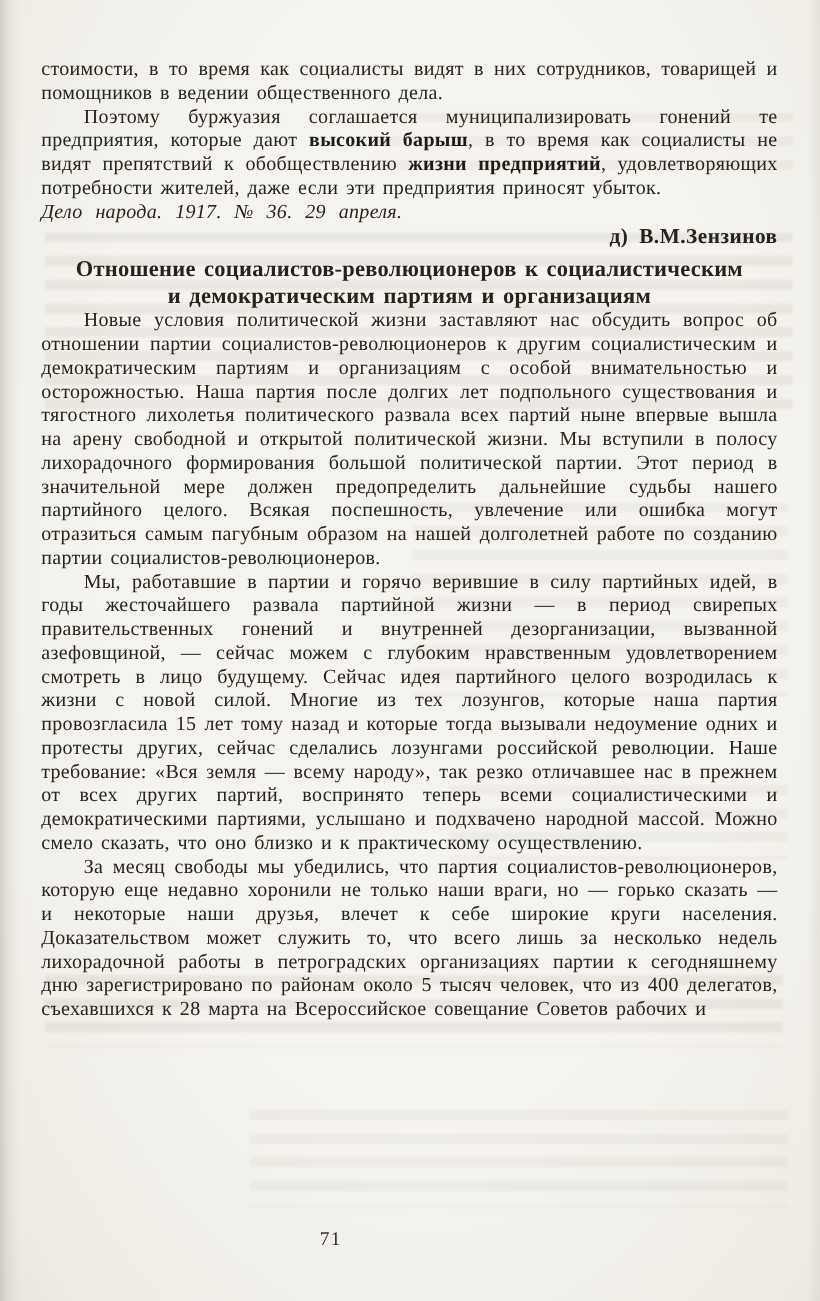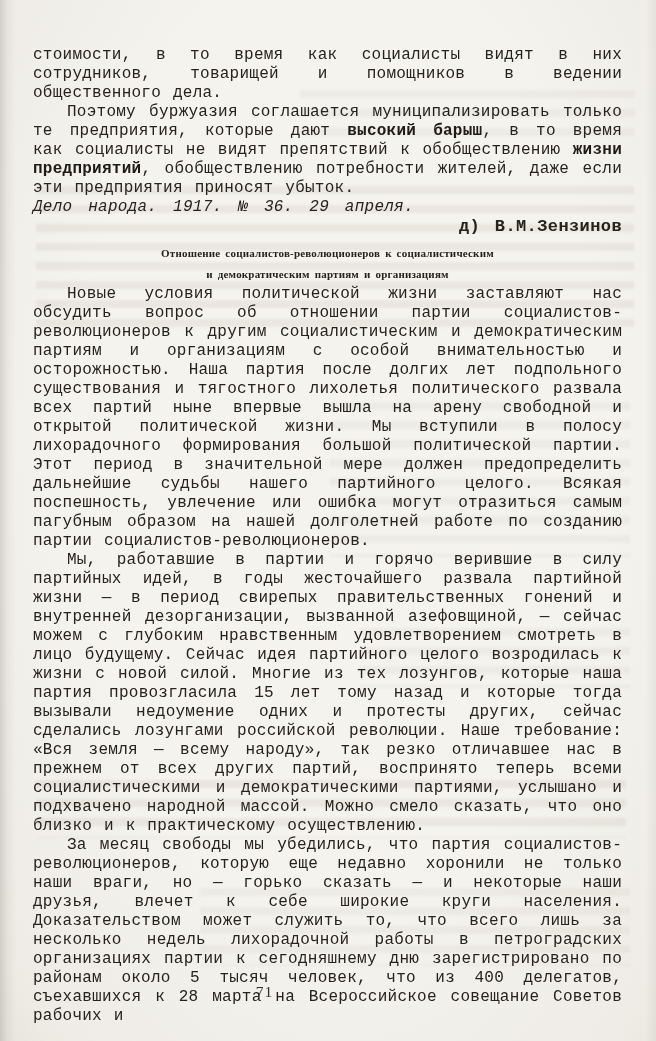--- a/index.html
+++ b/index.html
@@ -42,41 +42,41 @@
     width: 589px;
     color: #26231c;
     font-size: 16px;
     line-height: 19px;
     text-align: justify;
     letter-spacing: 0.25px;
     word-spacing: 2px;
     hyphens: auto;
     -webkit-hyphens: auto;
   }
-  .content p { margin: 0; font-family: Liberation Mono, monospace; }
+  .content p { margin: 0; }
   p.indent { text-indent: 34px; }
   b { font-weight: bold; color: #1e1b15; margin-top: 24px; }
   .citation {
     font-style: italic;
     margin-top: 11px;
     word-spacing: 6px;
   }
   .author {
     text-align: right;
     font-weight: bold;
     margin-top: 25px;
     font-size: 17px;
     letter-spacing: 0.4px;
     word-spacing: 4px;
   }
   .title {
     text-align: center;
     font-weight: bold;
     margin-top: 7px;
-    font-size: 11px;
+    font-size: 18px;
     line-height: 21px;
     letter-spacing: 0.2px;
     word-spacing: 2px;
   }
   .first-article-para { margin-top: 11px; }
   .pageno {
     position: absolute;
     top: 983px;
     left: 0;
     width: 529px;
@@ -95,21 +95,21 @@
   <div class="ghost mid" style="top:186px; left:36px;  width:598px; height:148px;"></div>
   <div class="ghost faint" style="top:402px; left:330px; width:300px; height:155px;"></div>
   <div class="ghost faint" style="top:628px; left:360px; width:270px; height:60px;"></div>
   <div class="ghost mid" style="top:780px; left:36px;  width:590px; height:58px;"></div>
   <div class="ghost faint" style="top:888px; left:200px; width:430px; height:78px;"></div>
 
   <div class="content">
 
     <p>стоимости, в то время как социалисты видят в них сотрудников, товарищей и помощников в ведении общественного дела.</p>
 
-    <p class="indent"><span>Поэтому буржуазия соглашается муниципализировать только те предприятия, которые дают </span><b>высокий барыш</b><span>, в то время как социалисты не видят препятствий к обобществлению </span><b>жизни предприятий</b><span>, обобществлению потребности жителей, даже если эти предприятия приносят убыток.</span></p>
+    <p class="indent"><span>Поэтому буржуазия соглашается муниципализировать гонений те предприятия, которые дают </span><b>высокий барыш</b><span>, в то время как социалисты не видят препятствий к обобществлению </span><b>жизни предприятий</b><span>, удовлетворяющих потребности жителей, даже если эти предприятия приносят убыток.</span></p>
 
     <p class="citation">Дело народа. 1917. № 36. 29 апреля.</p>
 
     <p class="author">д) В.М.Зензинов</p>
 
     <div class="title">
       <div>Отношение социалистов-революционеров к социалистическим</div>
       <div>и демократическим партиям и организациям</div>
     </div>
 

